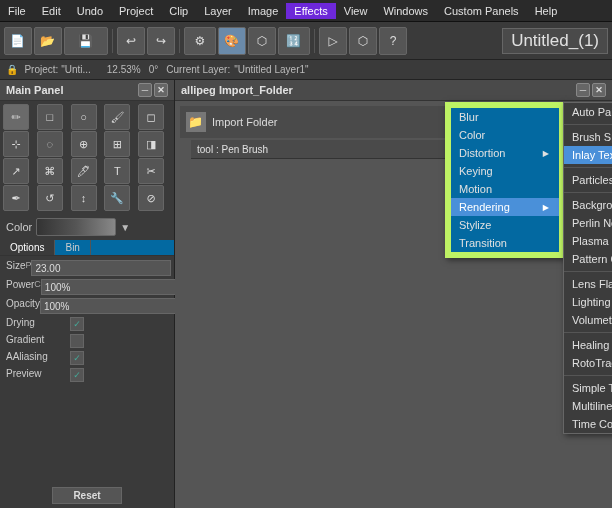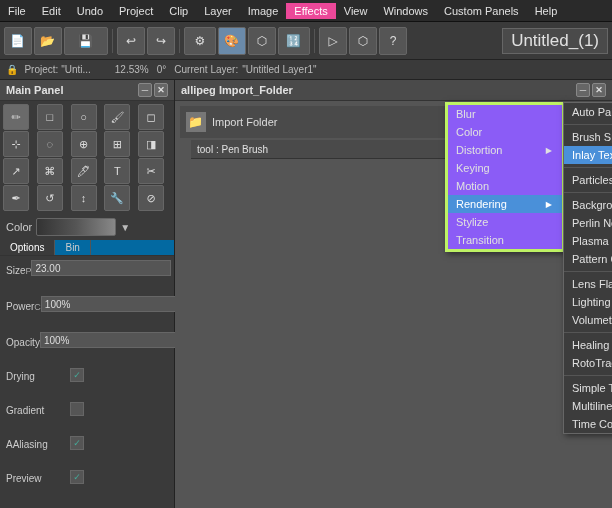--- a/index.html
+++ b/index.html
@@ -22,21 +22,21 @@
       height: 22px;
       border-bottom: 1px solid #111;
     }
     .menu-item {
       padding: 2px 8px;
       cursor: pointer;
       color: #e0e0e0;
       font-size: 11px;
     }
     .menu-item.highlighted {
-      background: #ec4899;
+      background: #6d28d9;
       color: #fff;
     }
 
     
     .toolbar {
       display: flex;
       align-items: center;
       background: #3a3a3a;
       height: 38px;
       border-bottom: 1px solid #222;
@@ -191,22 +191,22 @@
     .tab.active {
       background: #3a3a3a;
       color: #fff;
     }
 
     .properties-section {
       padding: 4px 6px;
     }
     .prop-row {
       display: flex;
-      align-items: flex-end;
-      margin-bottom: 20px;
+      align-items: flex-start;
+      margin-bottom: 3px;
     }
     .prop-label {
       width: 50px;
       font-size: 10px;
       color: #ccc;
     }
     .prop-icon {
       width: 14px;
       font-size: 9px;
       color: #aaa;
@@ -296,22 +296,22 @@
       top: 0;
       left: 0;
       pointer-events: none;
     }
 
     
     .effects-menu {
       position: absolute;
       top: 22px;
       left: 270px;
-      background: #8b5cf6;
-      border: 3px solid #bef264;
+      background: #0369a1;
+      border: 6px solid #bef264;
       min-width: 120px;
       z-index: 100;
       box-shadow: 2px 2px 6px rgba(0,0,0,0.5);
       pointer-events: all;
     }
     .menu-entry {
       display: flex;
       align-items: center;
       justify-content: space-between;
       padding: 3px 10px 3px 8px;
@@ -406,21 +406,21 @@
   <div class="toolbar-btn">⬡</div>
   <div class="toolbar-btn">?</div>
   <div class="toolbar-right">
     <div class="title-box">Untitled_(1)</div>
   </div>
 </div>
 
 <div class="status-bar">
   <span>🔒</span>
   <span style="margin-left:6px;">Project: "Unti...</span>
-  <span style="margin-left:24px;">12.53%</span>
+  <span style="margin-left:16px;">12.53%</span>
   <span style="margin-left:8px;">0°</span>
   <span style="margin-left:8px;">Current Layer:</span>
   <span style="margin-left:4px;">"Untitled Layer1"</span>
 </div>
 
 <div class="main-area">
 
   <div class="left-panel">
 
     <div class="panel-header">

